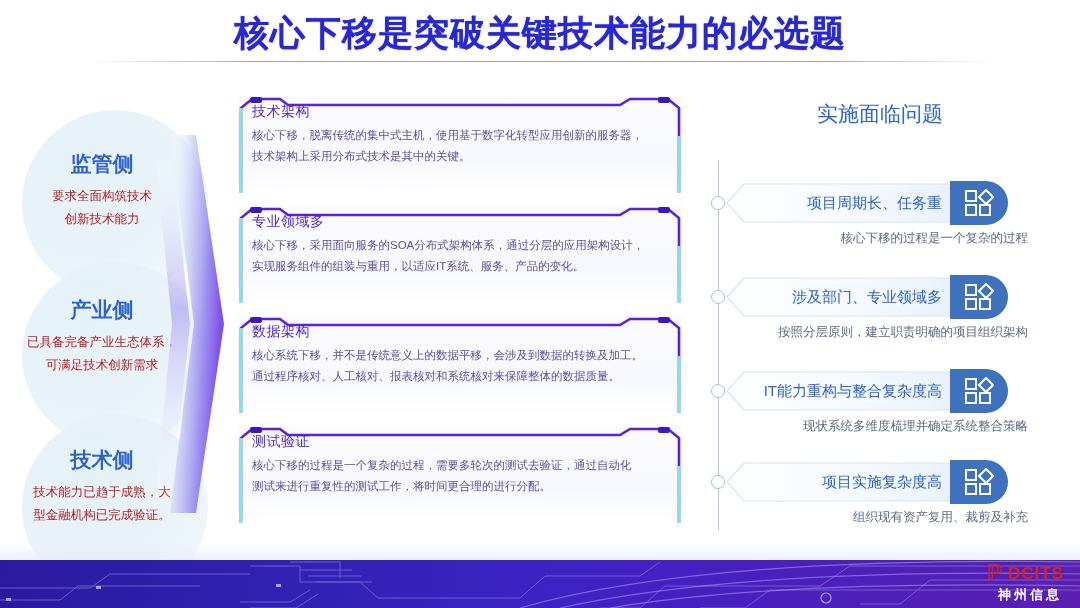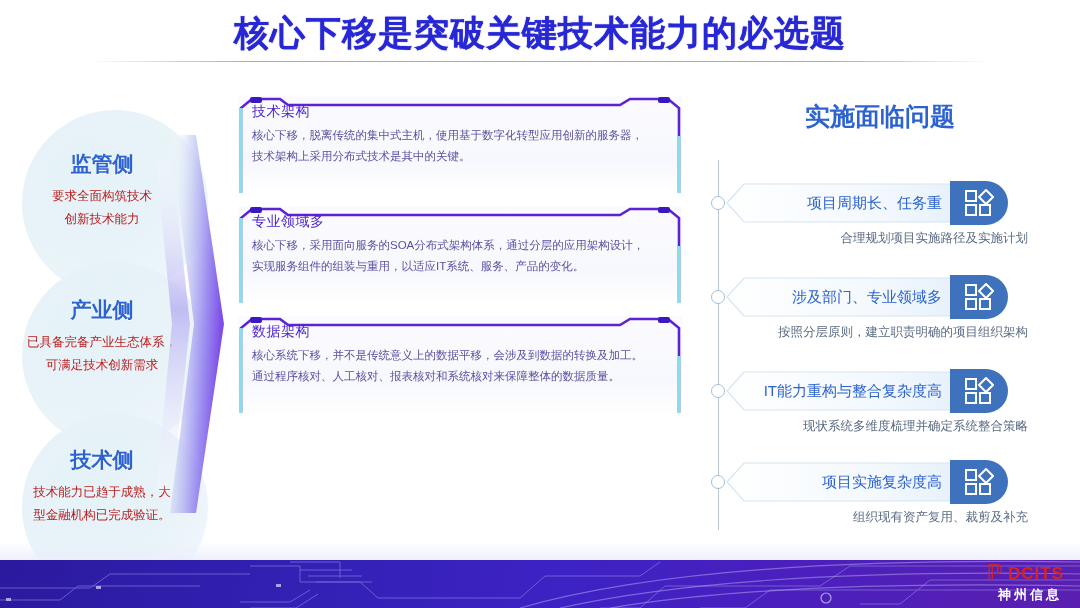--- a/index.html
+++ b/index.html
@@ -56,21 +56,21 @@
   .card-body{position:relative;padding:7px 14px 0 14px;}
   .card-title{
     font-size:14px;font-weight:normal;color:#4a1fd0;letter-spacing:.5px;
     line-height:1.2;margin-bottom:5px;
   }
   .card-text{font-size:11.5px;color:#5b4fa0;line-height:1.85;}
 
   
   .right-col{position:absolute;left:700px;top:100px;width:360px;height:450px;}
   .right-title{
-    text-align:center;font-size:25px;font-weight:bold;color:#2d63d0;
+    text-align:center;font-size:21px;font-weight:normal;color:#2d63d0;
     margin-bottom:14px;text-shadow:0 1px 0 rgba(255,255,255,.6);
   }
   .timeline{
     position:absolute;left:18px;top:60px;width:1px;height:370px;
     background:#b9c6d6;
   }
   .r-item{position:absolute;left:0;width:360px;}
   .ri1{top:78px;} .ri2{top:172px;} .ri3{top:266px;} .ri4{top:357px;}
 
   .node{
@@ -227,20 +227,36 @@
       </svg>
       <div class="card-body">
         <div class="card-title">数据架构</div>
         <div class="card-text">
           <div>核心系统下移，并不是传统意义上的数据平移，会涉及到数据的转换及加工。</div>
           <div>通过程序核对、人工核对、报表核对和系统核对来保障整体的数据质量。</div>
         </div>
       </div>
     </div>
 
+    <div class="card">
+      <svg class="card-frame" viewBox="0 0 444 99">
+        <path d="M3,97 L3,12 L14,3 L42,3 L50,9 L382,9 L392,3 L430,3 L441,12 L441,97" fill="none" stroke="#5b22d6" stroke-width="2.6"></path>
+        <path d="M3,97 L3,12" fill="none" stroke="#7fe3e8" stroke-width="2.6"></path>
+        <path d="M441,40 L441,97" fill="none" stroke="#7fe3e8" stroke-width="2.6"></path>
+        <rect x="12" y="1" width="12" height="6" rx="2" fill="#3a1ac0"></rect>
+        <rect x="420" y="1" width="12" height="6" rx="2" fill="#3a1ac0"></rect>
+      </svg>
+      <div class="card-body">
+        <div class="card-title">测试验证</div>
+        <div class="card-text">
+          <div>核心下移的过程是一个复杂的过程，需要多轮次的测试去验证，通过自动化</div>
+          <div>测试来进行重复性的测试工作，将时间更合理的进行分配。</div>
+        </div>
+      </div>
+    </div>
 
   </div>
 
   <div class="right-col">
     <div class="right-title">实施面临问题</div>
     <div class="timeline"></div>
 
     <div class="r-item ri1">
       <div class="node"></div>
       <div class="pill-wrap">
@@ -257,21 +273,21 @@
         <div class="pill-label">项目周期长、任务重</div>
         <div class="pill-badge">
           <svg width="30" height="28" viewBox="0 0 30 28">
             <rect x="2" y="2" width="10" height="10" fill="none" stroke="#ffffff" stroke-width="2"></rect>
             <polygon points="22,1 29,8 22,15 15,8" fill="none" stroke="#ffffff" stroke-width="2"></polygon>
             <rect x="2" y="16" width="10" height="10" fill="none" stroke="#ffffff" stroke-width="2"></rect>
             <rect x="16" y="16" width="10" height="10" fill="none" stroke="#ffffff" stroke-width="2"></rect>
           </svg>
         </div>
       </div>
-      <div class="r-sub">合理规划项目实施路径及实施计划</div>
+      <div class="r-sub">核心下移的过程是一个复杂的过程</div>
     </div>
 
     <div class="r-item ri2">
       <div class="node"></div>
       <div class="pill-wrap">
         <svg style="position:absolute;left:0;top:3px;" width="282" height="44" viewBox="0 0 282 44">
           <path d="M1,22 L18,3 L258,3 L258,41 L18,41 Z" fill="url(#pg1)" stroke="#d6e5f2" stroke-width="1.2"></path>
         </svg>
         <div class="pill-label">涉及部门、专业领域多</div>
         <div class="pill-badge">

